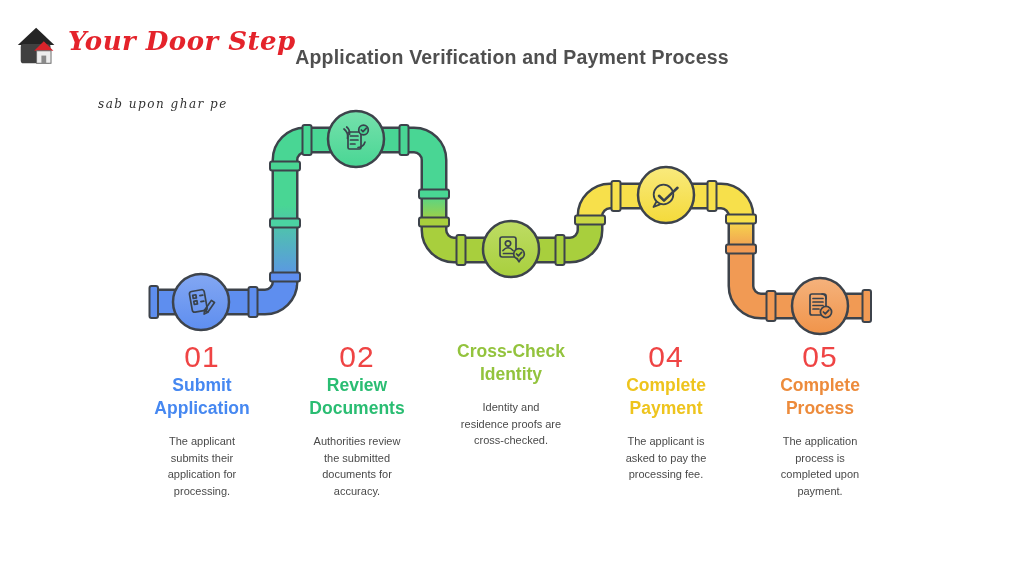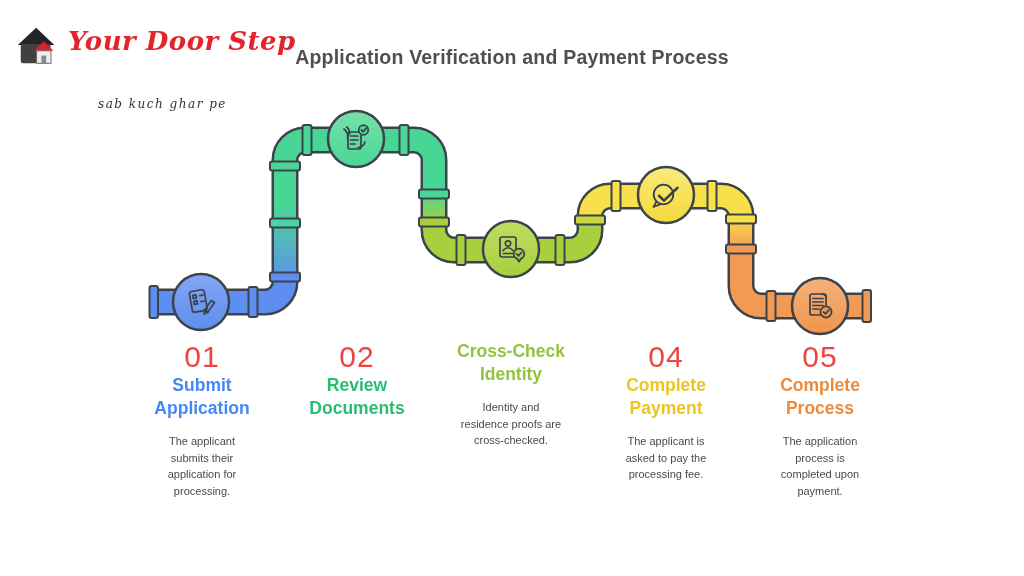--- a/index.html
+++ b/index.html
@@ -26,21 +26,21 @@
 <div class="logo">
   <svg width="50" height="50" viewBox="0 0 52 52">
     <path d="M4 26 L23 8 L42 26 Z" fill="#242424"></path>
     <rect x="7" y="25" width="31" height="20" rx="3" fill="#404040"></rect>
     <path d="M21 32 L31 22 L41 32 Z" fill="#d8232a"></path>
     <rect x="23.5" y="32" width="15" height="13" fill="#ededed" stroke="#6b6b6b" stroke-width="1"></rect>
     <rect x="28.5" y="37" width="5" height="8" fill="#8a8a8a"></rect>
   </svg>
   <div class="logo-text">
     <span class="brand" style="color: rgb(228, 35, 43);">Your Door Step</span>
-    <span class="tagline">sab kuch ghar pe</span>
+    <span class="tagline">sab upon ghar pe</span>
   </div>
 </div>
 
 <div class="title">Application Verification and Payment Process</div>
 
 <svg class="pipes" width="1024" height="576" viewBox="0 0 1024 576">
   <defs>
     <linearGradient id="gv1" gradientUnits="userSpaceOnUse" x1="0" y1="285" x2="0" y2="205">
       <stop offset="0" stop-color="#5e8eef"></stop>
         <stop offset="1" stop-color="#49d694"></stop>
@@ -181,20 +181,24 @@
 Application</div>
   <div class="step-desc">The applicant
 submits their
 application for
 processing.</div>
 </div>
 <div class="step s2">
   <div class="step-number">02</div>
   <div class="step-title" style="color: rgb(42, 189, 114);">Review
 Documents</div>
+  <div class="step-desc">Authorities review
+the submitted
+documents for
+accuracy.</div>
 </div>
 <div class="step s3">
   <div class="step-title" style="color: rgb(147, 195, 61);">Cross-Check
 Identity</div>
   <div class="step-desc">Identity and
 residence proofs are
 cross-checked.</div>
 </div>
 <div class="step s4">
   <div class="step-number">04</div>

